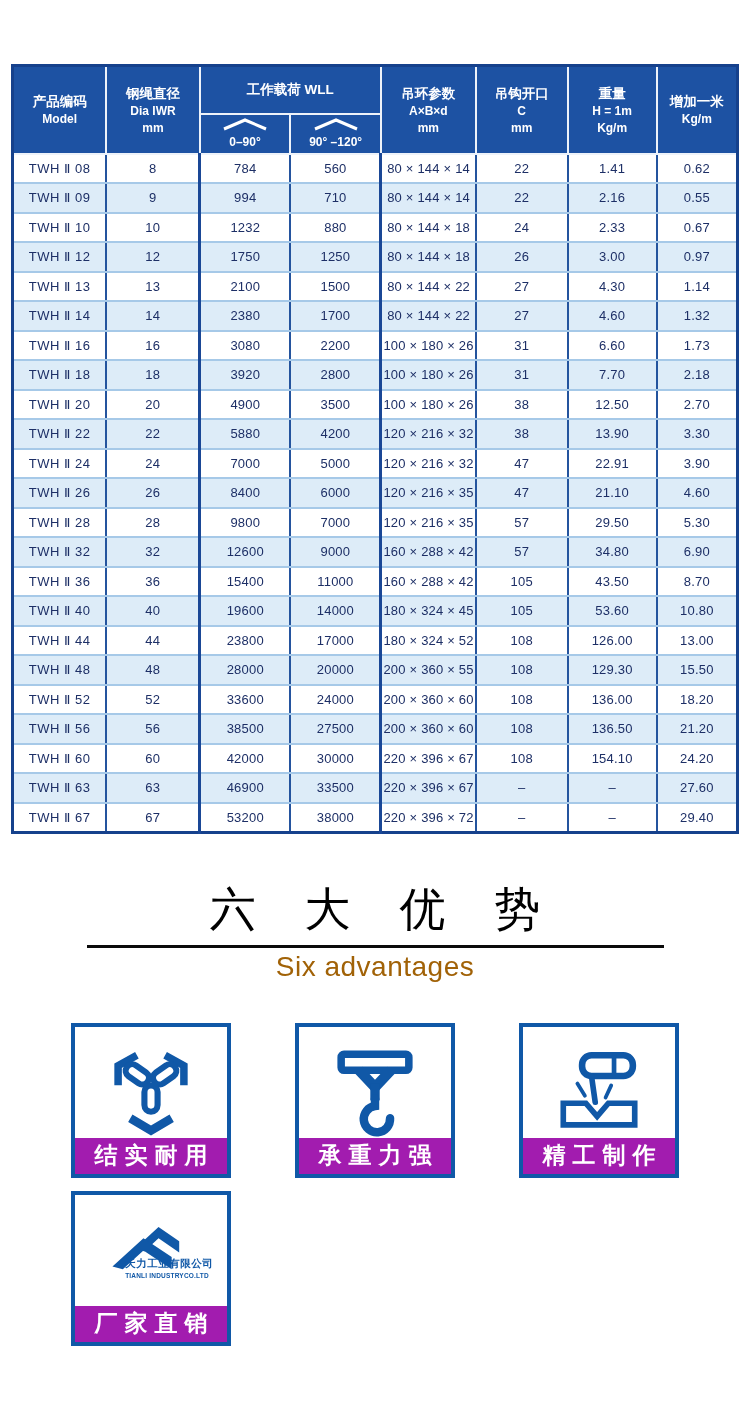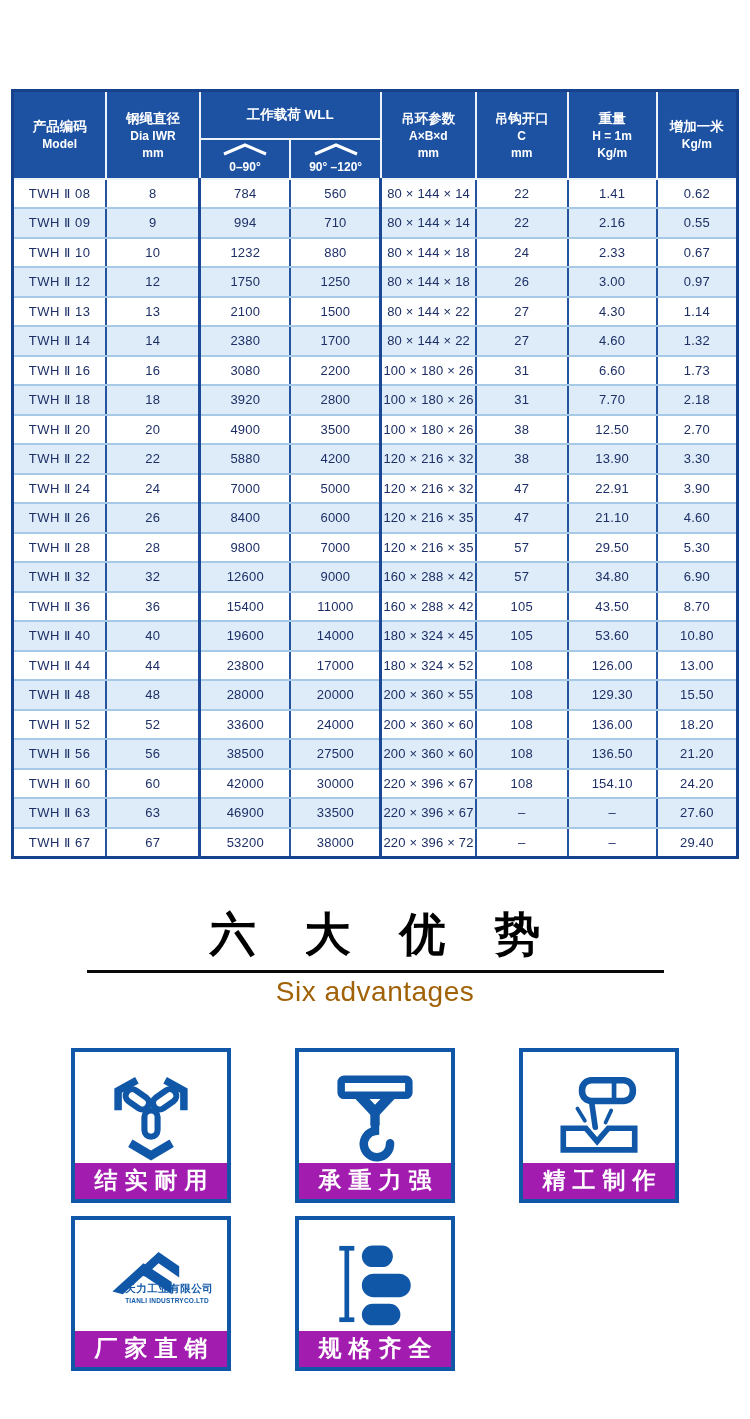--- a/index.html
+++ b/index.html
@@ -5,21 +5,21 @@
   html, body {
     margin: 0; padding: 0;
     width: 750px; height: 1419px;
     background: #ffffff;
     font-family: "Liberation Sans", "DejaVu Sans", sans-serif;
     overflow: hidden;
   }
   .page { width: 750px; }
 
   
-  .table-wrap { padding: 89px 11px 0 11px; }
+  .table-wrap { padding: 64px 11px 0 11px; }
   table.spec {
     width: 728px;
     border-collapse: collapse;
     table-layout: fixed;
     border: 3px solid #16418c;
   }
   table.spec thead td {
     background: #1d52a3;
     color: #ffffff;
     border: 2px solid #eef3fa;
@@ -48,21 +48,21 @@
     letter-spacing: 0.2px;
   }
   table.spec tbody td:nth-child(3),
   table.spec tbody td:nth-child(5) { border-left: 3px solid #1a4796; }
   table.spec tbody tr:nth-child(even) td { background: #ddecf8; }
   table.spec tbody td:first-child { letter-spacing: 0.5px; }
 
   
   .adv-head { margin-top: 50px; text-align: center; }
   .adv-title-cn {
-    font-size: 46px; font-weight: bold; color: #000;
+    font-size: 46px; font-weight: normal; color: #000;
     letter-spacing: 18px; text-indent: 18px; line-height: 1.1;
   }
   .adv-rule { width: 577px; height: 3px; background: #0a0a0a; margin: 10px auto 3px auto; }
   .adv-title-en { font-size: 28px; color: #a16207; letter-spacing: 0.5px; }
 
   
   .tiles {
     margin-top: 40px;
     display: grid;
     grid-template-columns: repeat(3, 160px);
@@ -448,28 +448,15 @@
           <path d="M9 58 L42 28 L72 48 V61 L42 41 L20 61 Z" fill="#1058a7"></path>
         </svg>
         <div class="logo-text">
           <div class="logo-cn">天力工业有限公司</div>
           <div class="logo-en">TIANLI INDUSTRYCO.LTD</div>
         </div>
       </div>
       <div class="tile-label">厂家直销</div>
     </div>
 
-    <div class="tile">
-      <div class="tile-icon-box">
-        <svg width="94" height="94" viewBox="0 0 100 100">
-          <line x1="20" y1="12" x2="20" y2="88" stroke="#1058a7" stroke-width="5"></line>
-          <line x1="12" y1="12" x2="28" y2="12" stroke="#1058a7" stroke-width="5"></line>
-          <line x1="12" y1="88" x2="28" y2="88" stroke="#1058a7" stroke-width="5"></line>
-          <rect x="36" y="9" width="33" height="23" rx="11.5" fill="#1058a7"></rect>
-          <rect x="36" y="39" width="52" height="25" rx="12.5" fill="#1058a7"></rect>
-          <rect x="36" y="71" width="41" height="23" rx="11.5" fill="#1058a7"></rect>
-        </svg>
-      </div>
-      <div class="tile-label">规格齐全</div>
-    </div>
 
   </div>
 </div>
 
 </body></html>

